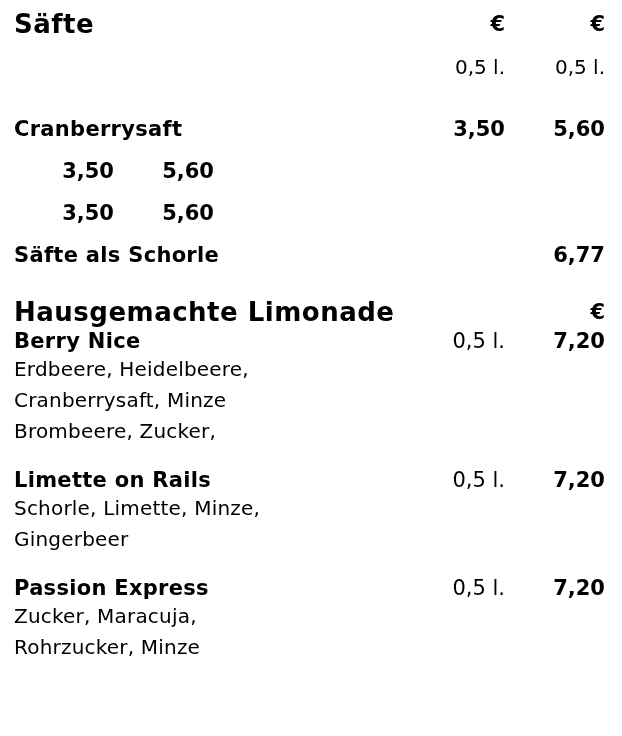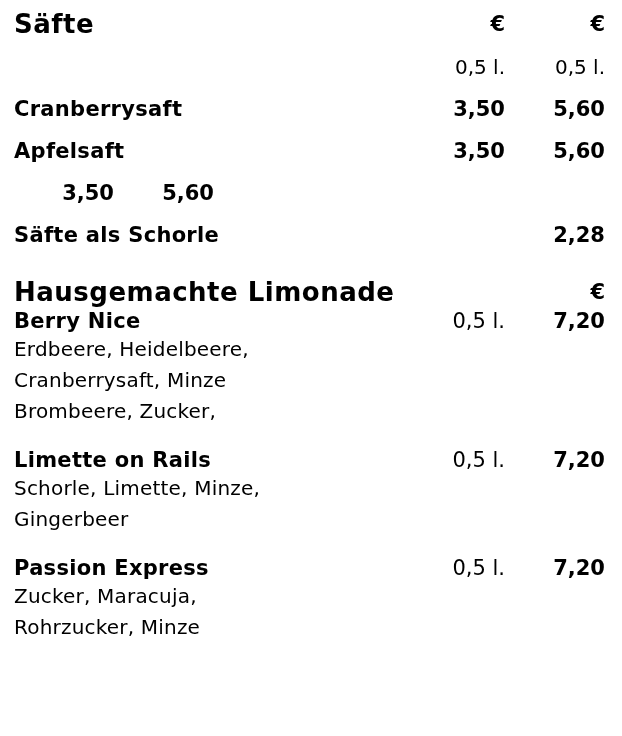--- a/index.html
+++ b/index.html
@@ -40,21 +40,21 @@
   }
 
   
   .sizes-row {
     margin-top: 14px;
     font-size: 20px;
     line-height: 26px;
   }
 
   
-  .juice-rows { margin-top: 16px; }
+  .juice-rows { margin-top: 36px; }
   .juice-row {
     font-size: 21px;
     line-height: 26px;
     margin-bottom: 16px;
   }
   .juice-row .item-name { font-weight: bold; letter-spacing: 0.3px; }
   .juice-row .price { font-weight: bold; }
 
   
   .section2-heading { margin-top: 28px; }
@@ -94,33 +94,32 @@
 
     <div class="juice-rows">
 
       <div class="row juice-row">
         <div class="name-col item-name">Cranberrysaft</div>
         <div class="col1 price">3,50</div>
         <div class="col2 price">5,60</div>
       </div>
 
       <div class="row juice-row">
-        <div class="name-col item-name">Apfelsaft</div>
         <div class="col1 price">3,50</div>
         <div class="col2 price">5,60</div>
       </div>
 
       <div class="row juice-row">
         <div class="col1 price">3,50</div>
         <div class="col2 price">5,60</div>
       </div>
 
       <div class="row juice-row">
         <div class="name-col item-name">Säfte als Schorle</div>
-        <div class="col2 price">2,28</div>
+        <div class="col2 price">6,77</div>
       </div>
 
     </div>
   </div>
 
   <div class="section">
 
     <div class="row heading-row section2-heading">
       <div class="name-col section-title">Hausgemachte Limonade</div>
       <div class="col1"></div>

